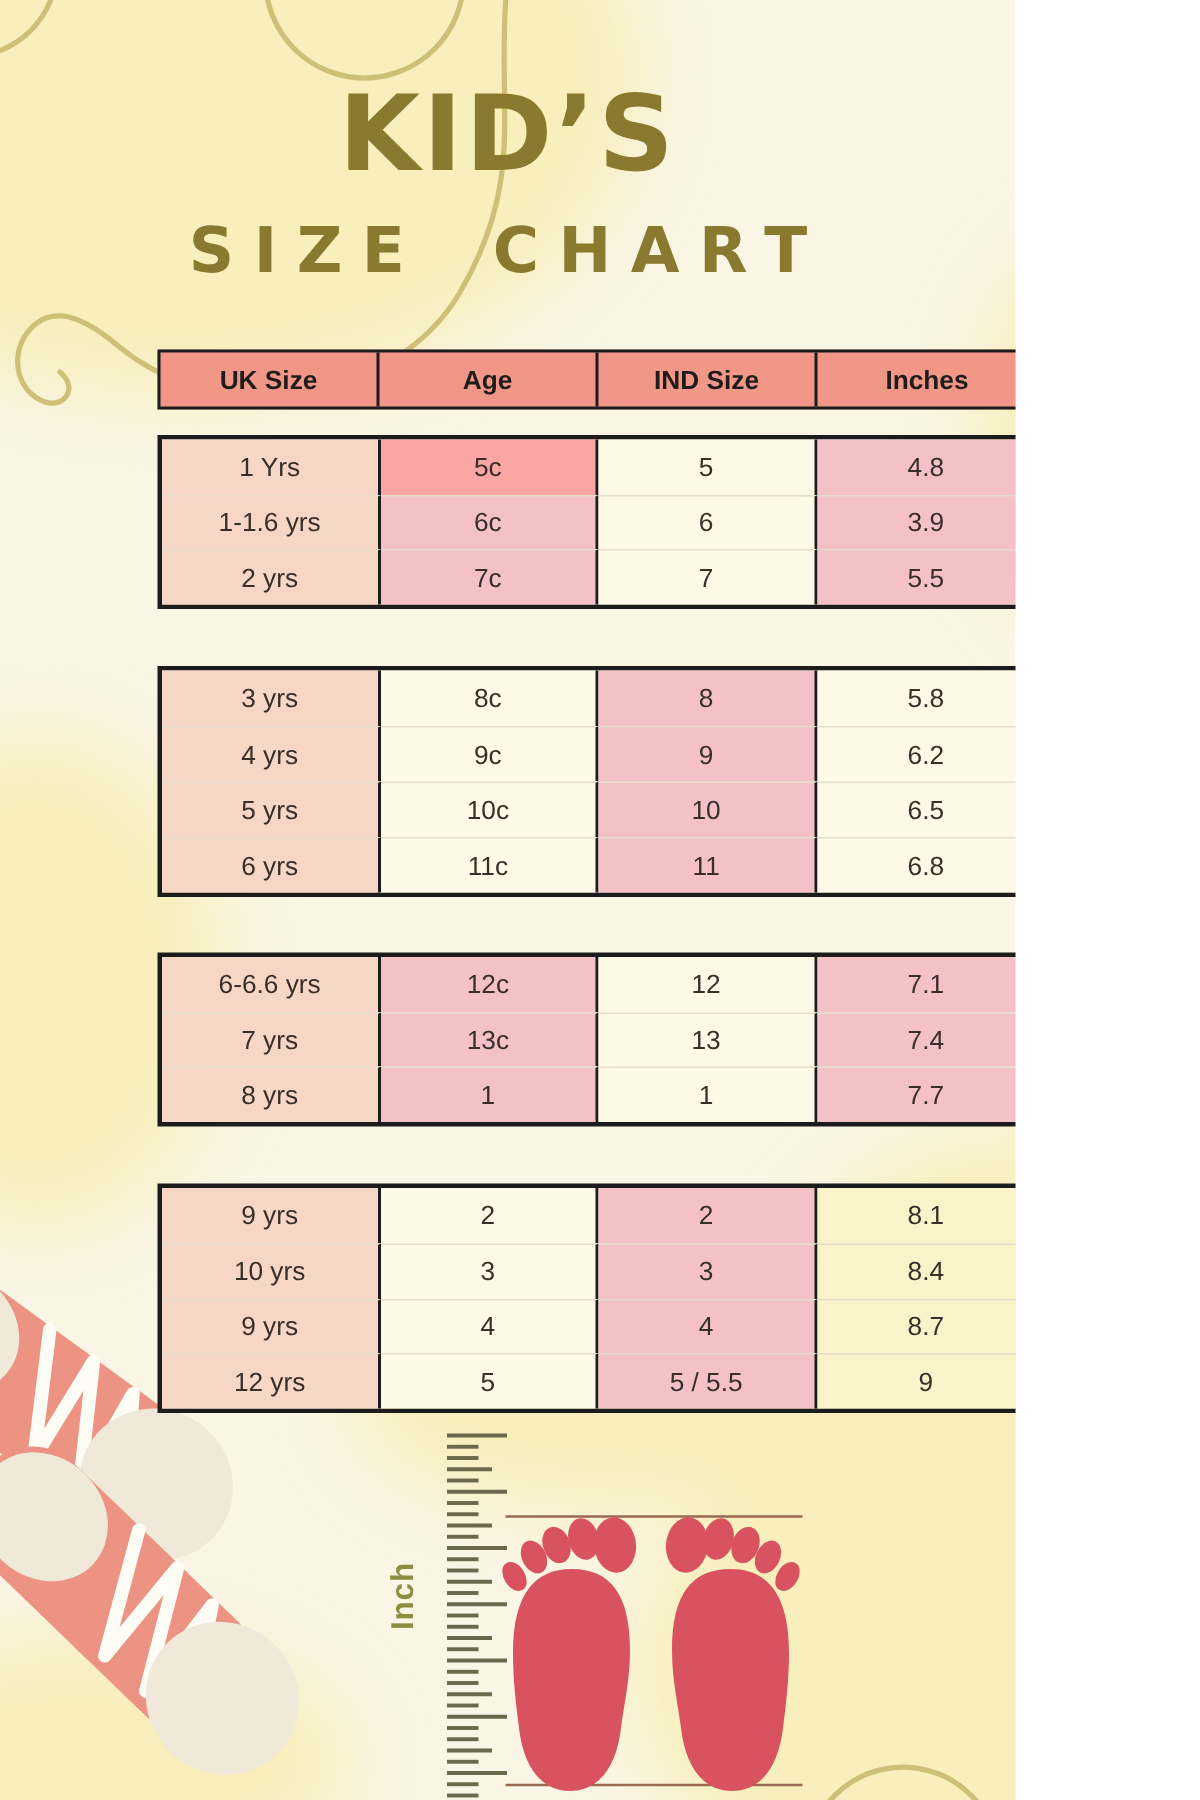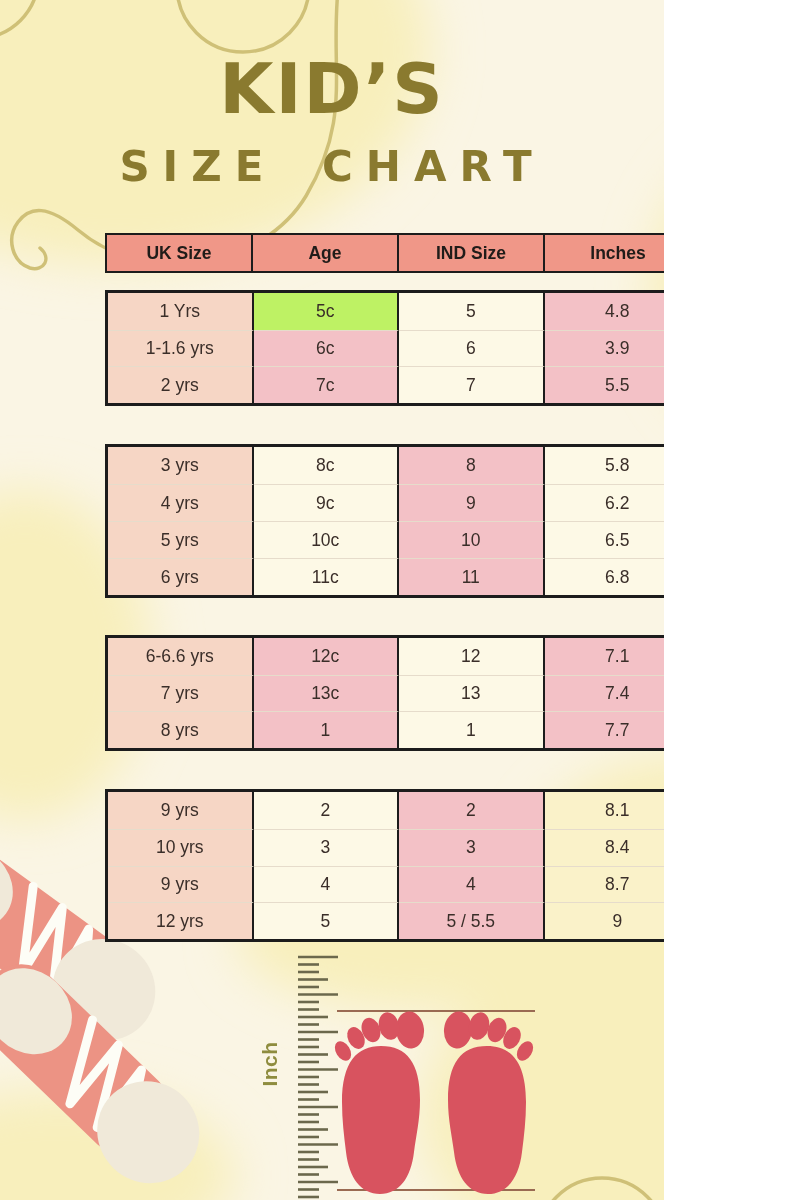--- a/index.html
+++ b/index.html
@@ -4,20 +4,21 @@
 <title>Kid's Size Chart</title>
 <style>
   html, body { margin: 0; padding: 0; background: #ffffff; }
   .page {
     position: relative;
     width: 664px;
     height: 1200px;
     overflow: hidden;
     background: var(--background, #FAF5E4);
     font-family: "Liberation Sans", sans-serif;
+    padding-left: 13px;
   }
   .decor { position: absolute; left: 0; top: 0; z-index: 1; }
 
   .title-main {
     position: absolute; left: 0; top: 48px; width: 100%;
     margin: 0; text-align: center; z-index: 2;
     font-family: "DejaVu Sans", sans-serif;
     font-size: 70px; font-weight: bold; letter-spacing: 2px;
     color: var(--title, #8A7A2F);
   }
@@ -192,21 +193,21 @@
 
   <div class="hdr">
       <div class="hcell">UK Size</div>
       <div class="hcell">Age</div>
       <div class="hcell">IND Size</div>
       <div class="hcell">Inches</div>
     </div>
 
   <div class="size-table g0">
       <div class="cell" style="background: rgb(246, 214, 197);">1 Yrs</div>
-      <div class="cell" style="background: #bef264;">5c</div>
+      <div class="cell" style="background: #fca5a5;">5c</div>
       <div class="cell" style="background: rgb(253, 249, 230);">5</div>
       <div class="cell" style="background: rgb(243, 193, 198);">4.8</div>
       <div class="cell" style="background: rgb(246, 214, 197);">1-1.6 yrs</div>
       <div class="cell" style="background: rgb(243, 193, 198);">6c</div>
       <div class="cell" style="background: rgb(253, 249, 230);">6</div>
       <div class="cell" style="background: rgb(243, 193, 198);">3.9</div>
       <div class="cell" style="background: rgb(246, 214, 197);">2 yrs</div>
       <div class="cell" style="background: rgb(243, 193, 198);">7c</div>
       <div class="cell" style="background: rgb(253, 249, 230);">7</div>
       <div class="cell" style="background: rgb(243, 193, 198);">5.5</div>

